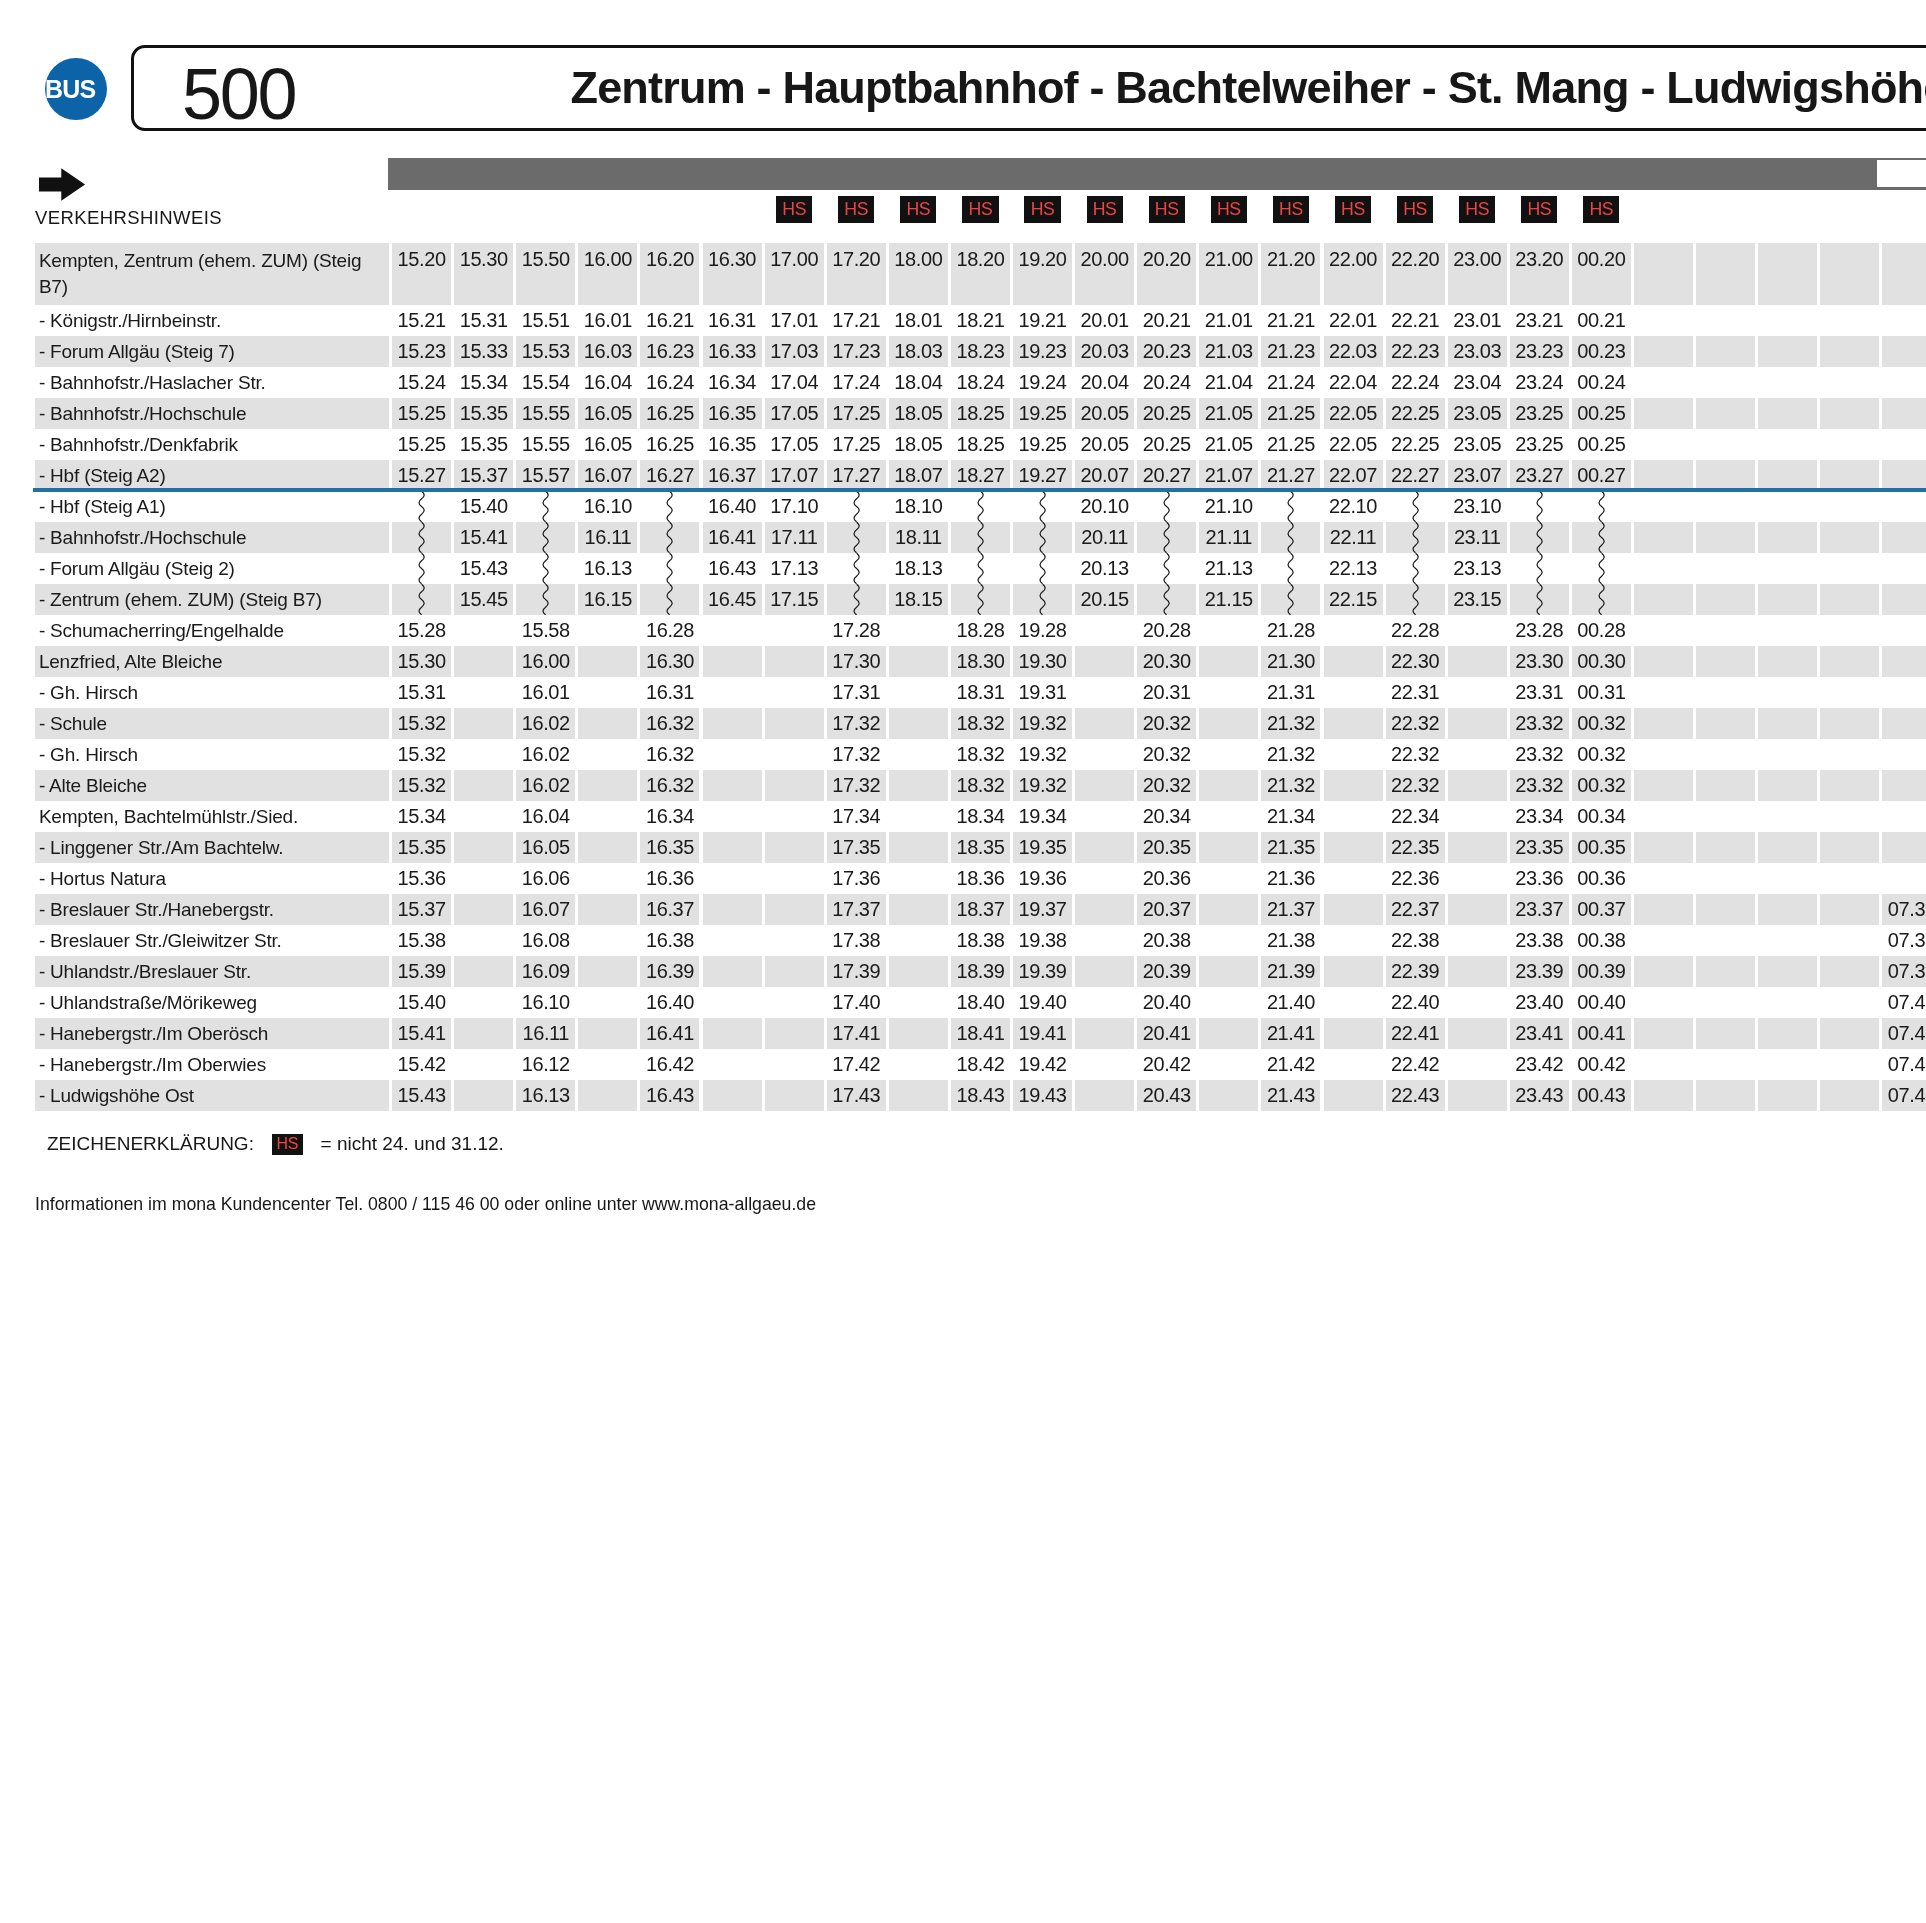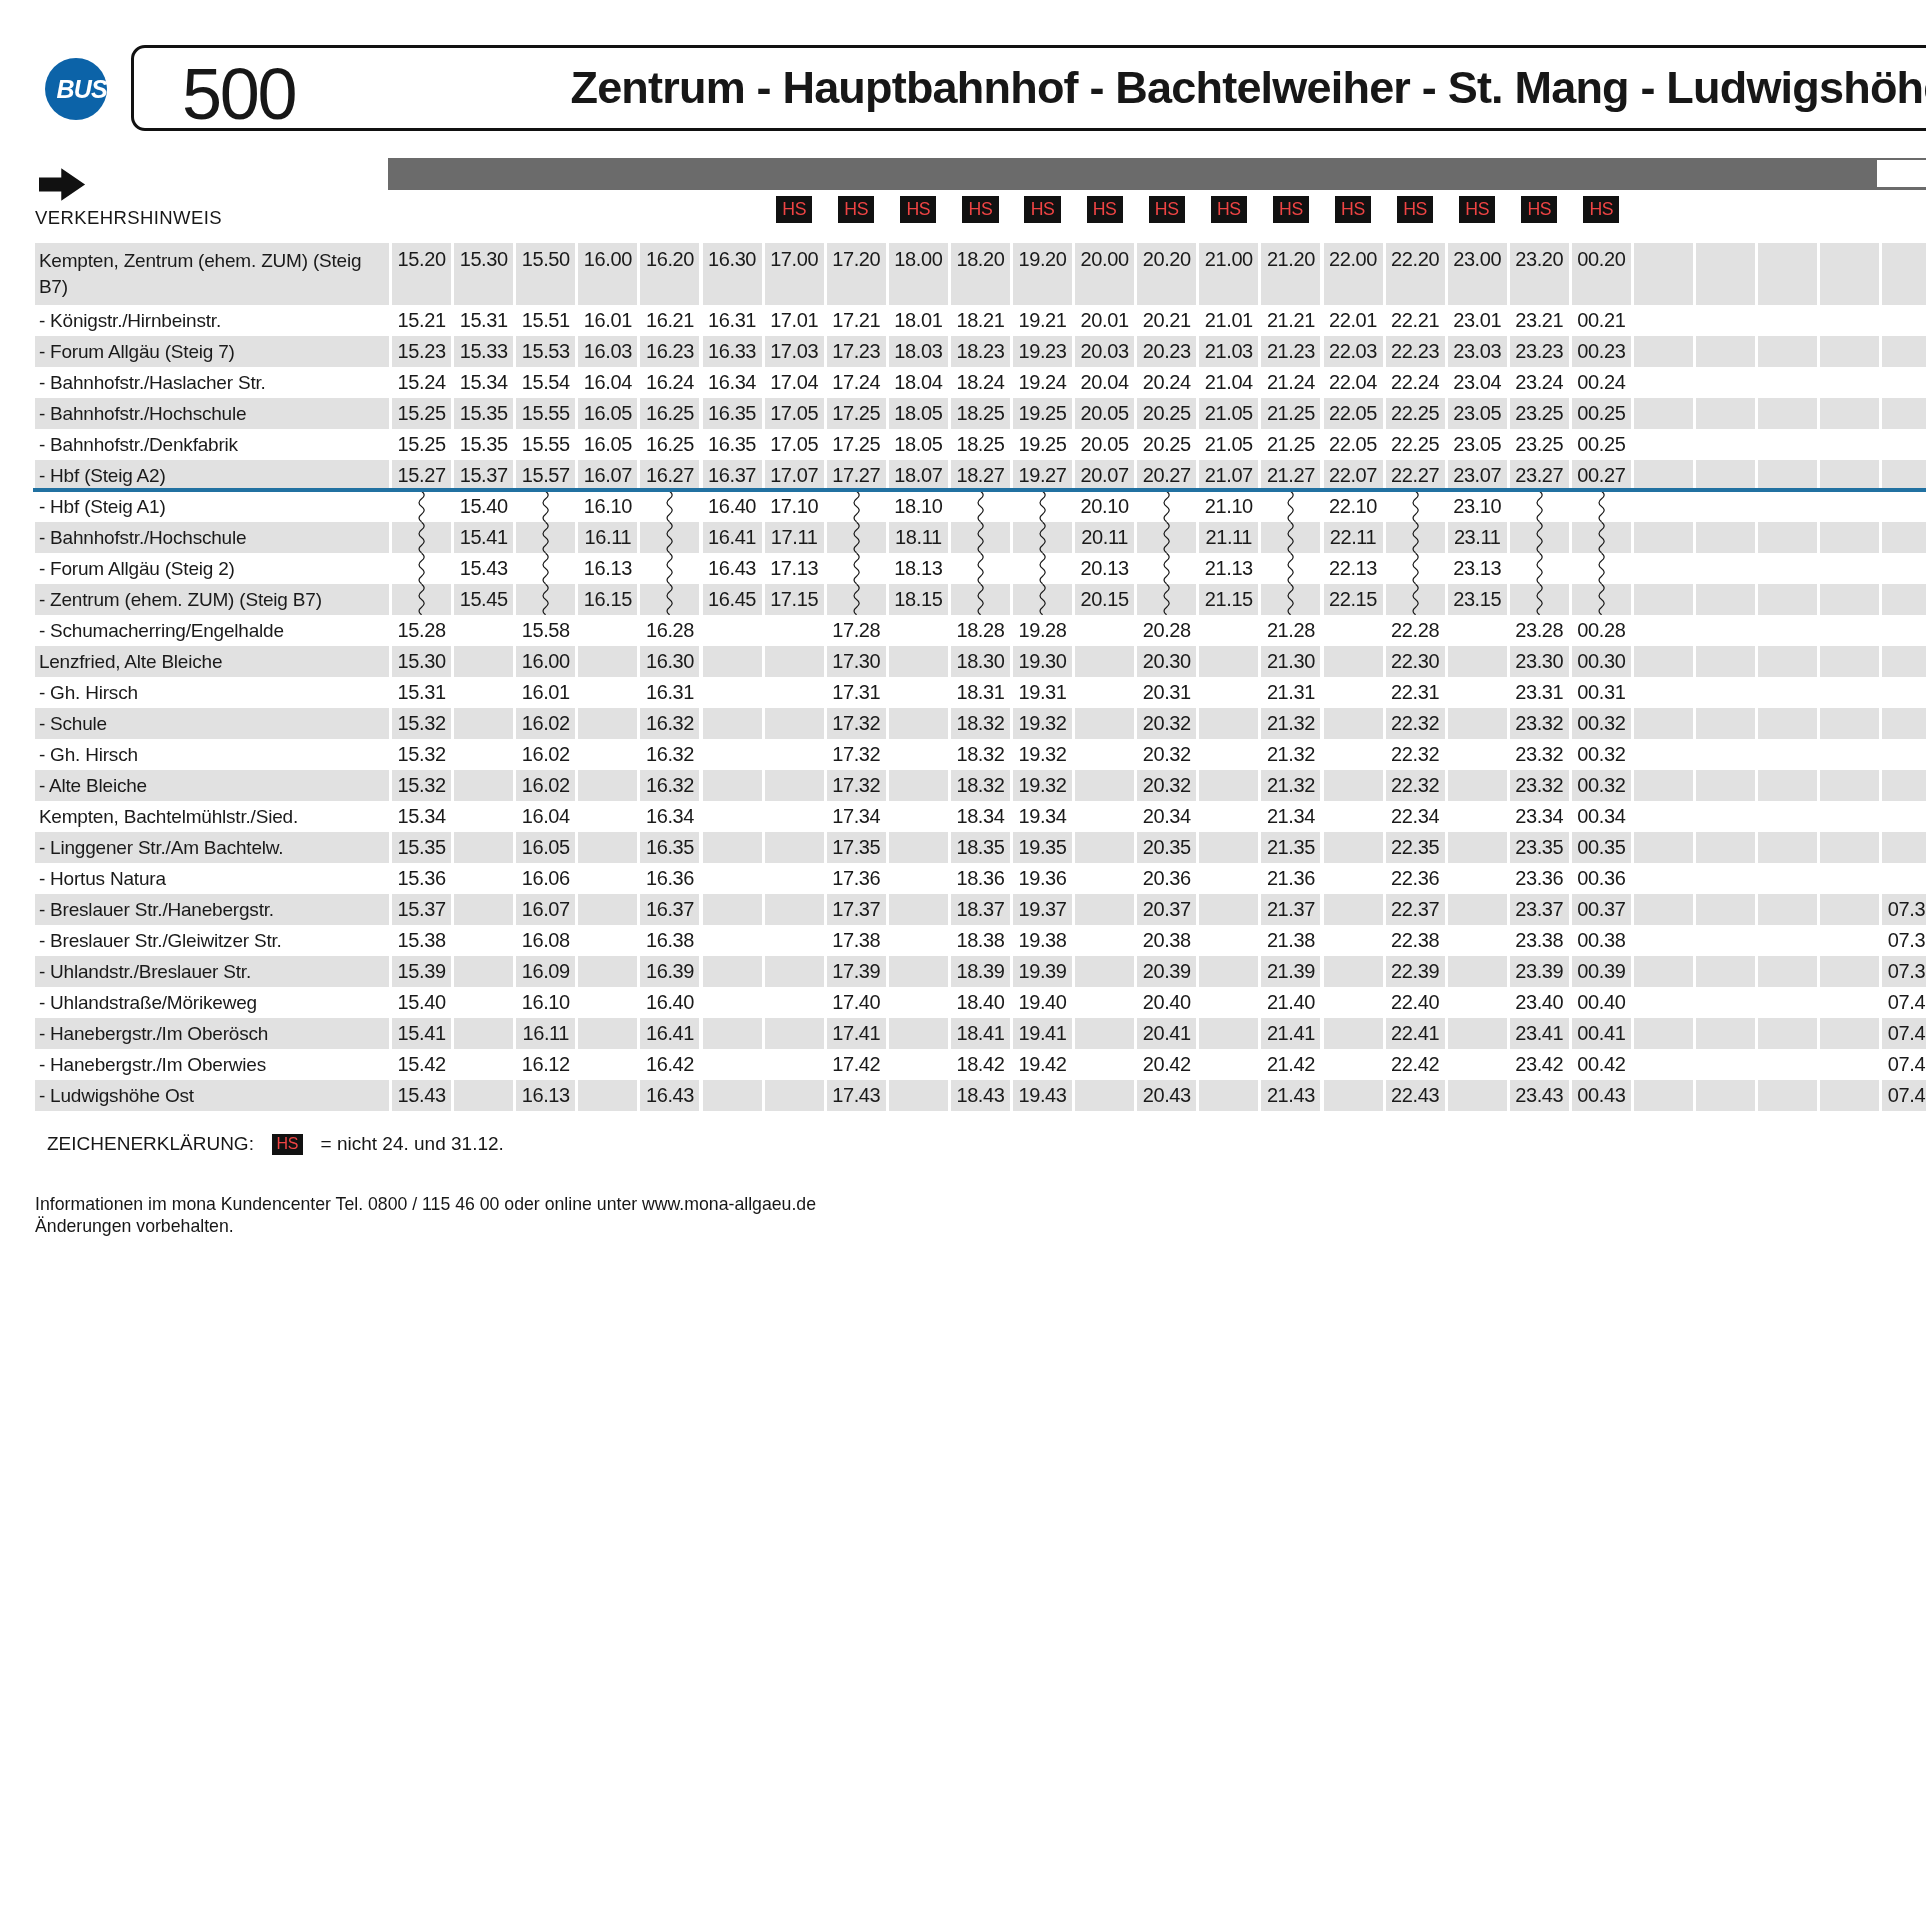--- a/index.html
+++ b/index.html
@@ -5,21 +5,21 @@
   :root{
     --brand:#0c63a8; --bar:#6b6b6b; --stripe:#e1e1e1; --divider:#2171a1; --ink:#171717;
   }
   *{box-sizing:border-box; margin:0; padding:0;}
   html,body{background:#ffffff;}
   body{font-family:"Liberation Sans", sans-serif; color:var(--ink);}
   .page{position:relative; width:2719px; height:1923px; background:#fff; overflow:hidden;}
 
   
   .bus-circle{position:absolute; left:45px; top:58px; width:62px; height:62px;
-    border-radius:50%; background:var(--brand); display:flex; align-items:center; justify-content:flex-end;font-style:italic;}
+    border-radius:50%; background:var(--brand); display:flex; align-items:center; justify-content:flex-start;}
   .bus-circle span{color:#fff; font-weight:bold; font-size:25px; letter-spacing:-0.8px;}
   .route-box{position:absolute; left:131px; top:45px; width:2256px; height:86px;
     border:3.5px solid #111; border-radius:14px; background:#fff;}
   .route-number{position:absolute; left:182px; top:53px; font-size:72px; font-weight:normal; letter-spacing:-2.3px;}
   .route-title{position:absolute; left:131px; top:45px; width:2256px; height:86px;
     display:flex; align-items:center; justify-content:center; font-size:45px; font-weight:bold; letter-spacing:-0.8px;}
 
   
   .daybar{position:absolute; left:388px; top:158px; width:2318px; height:32px; background:var(--bar);}
   .samstag-label{position:absolute; left:388px; top:158px; width:1484px; height:32px;
@@ -1840,17 +1840,16 @@
   <div class="divider"></div>
 
   <div class="legend">
     <span>ZEICHENERKLÄRUNG:</span>
       <span class="hs-badge">HS</span>
       <span>= nicht 24. und 31.12.</span>
   </div>
 
   <div class="info">
     <div>Informationen im mona Kundencenter Tel. 0800 / 115 46 00 oder online unter www.mona-allgaeu.de</div>
-    <div>Änderungen vorbehalten.</div>
   </div>
 
 </div>
 
 
 </body></html>

